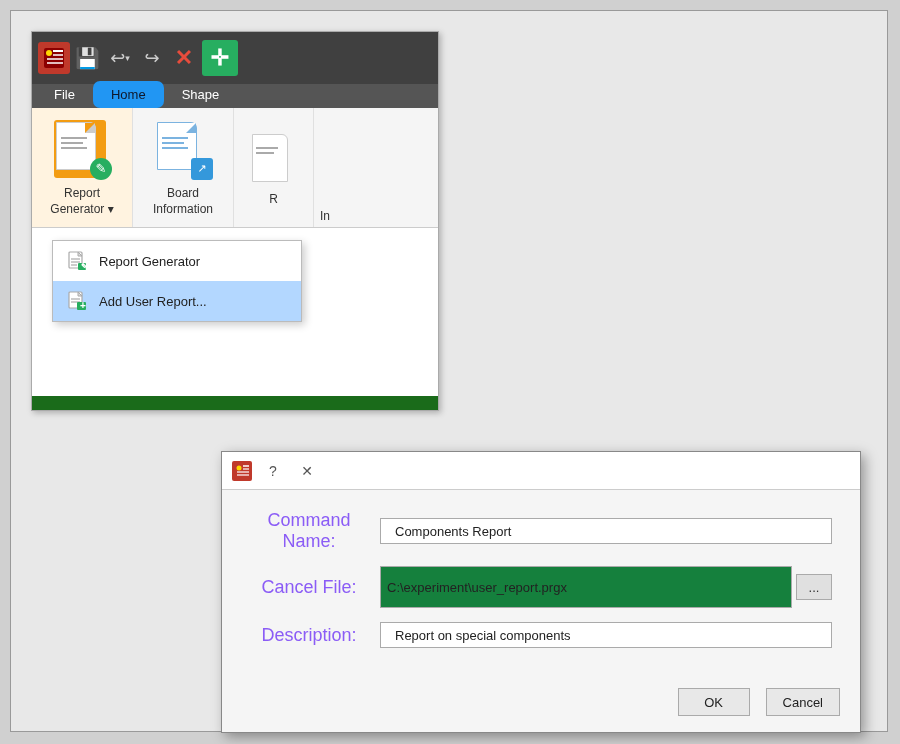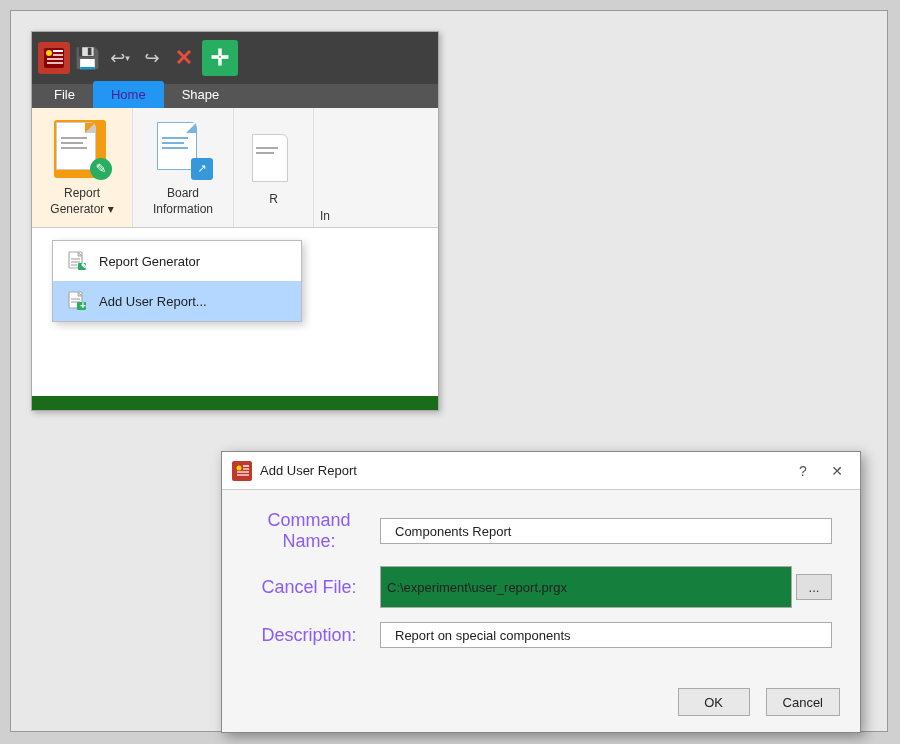--- a/index.html
+++ b/index.html
@@ -85,21 +85,22 @@
       padding: 6px 18px;
       cursor: pointer;
       font-size: 13px;
       font-weight: 500;
       color: #fff;
       border-radius: 3px 3px 0 0;
       background: transparent;
     }
     .menu-tab.active {
       background: #2196F3;
-      color: #4c1d95;
+      color: #0f172a;
+      border-radius: 7px;
     }
 
     
     .ribbon {
       height: 120px;
       background: #f5f5f5;
       border-bottom: 1px solid #ccc;
       display: flex;
       align-items: stretch;
       padding: 0;
@@ -408,21 +409,20 @@
       <div class="dialog-title-icon">
         <svg width="16" height="16" viewBox="0 0 16 16">
           <rect x="0" y="0" width="16" height="16" rx="2" fill="#c0392b"></rect>
           <circle cx="5" cy="5" r="2.5" fill="#FFD700"></circle>
           <line x1="9" y1="3" x2="15" y2="3" stroke="#fff" stroke-width="1.5"></line>
           <line x1="9" y1="6" x2="15" y2="6" stroke="#fff" stroke-width="1.2"></line>
           <line x1="3" y1="9" x2="15" y2="9" stroke="#fff" stroke-width="1.2"></line>
           <line x1="3" y1="12" x2="15" y2="12" stroke="#fff" stroke-width="1.2"></line>
         </svg>
       </div>
-      <span class="dialog-title-text">Add User Report</span>
       <button class="dialog-titlebar-btn">?</button>
       <button class="dialog-titlebar-btn close">✕</button>
     </div>
 
     <div class="dialog-body">
 
       <div class="form-row">
         <label class="form-label">Command Name:</label>
         <input class="form-input" type="text" value="Components Report" style="">
       </div>

